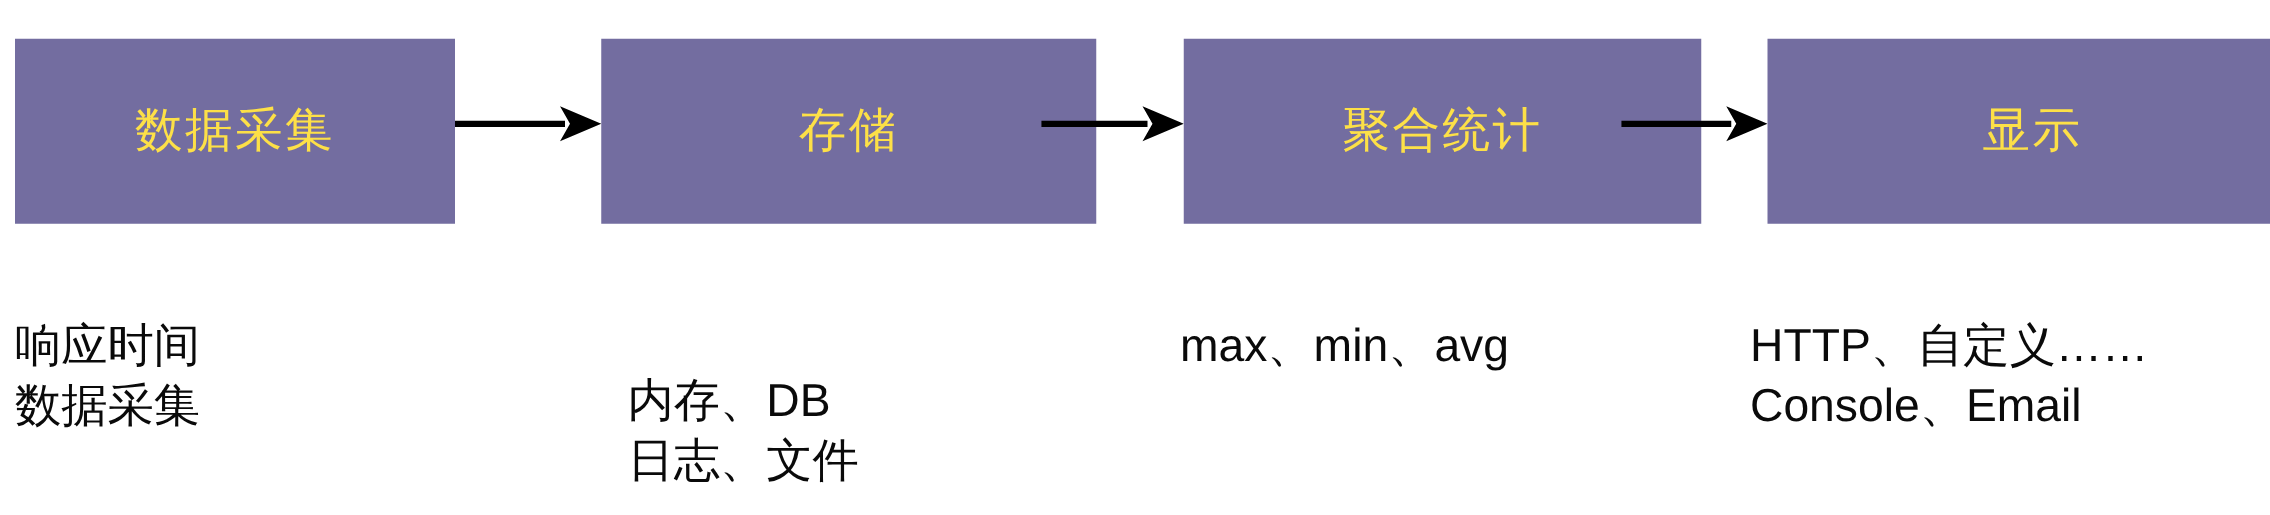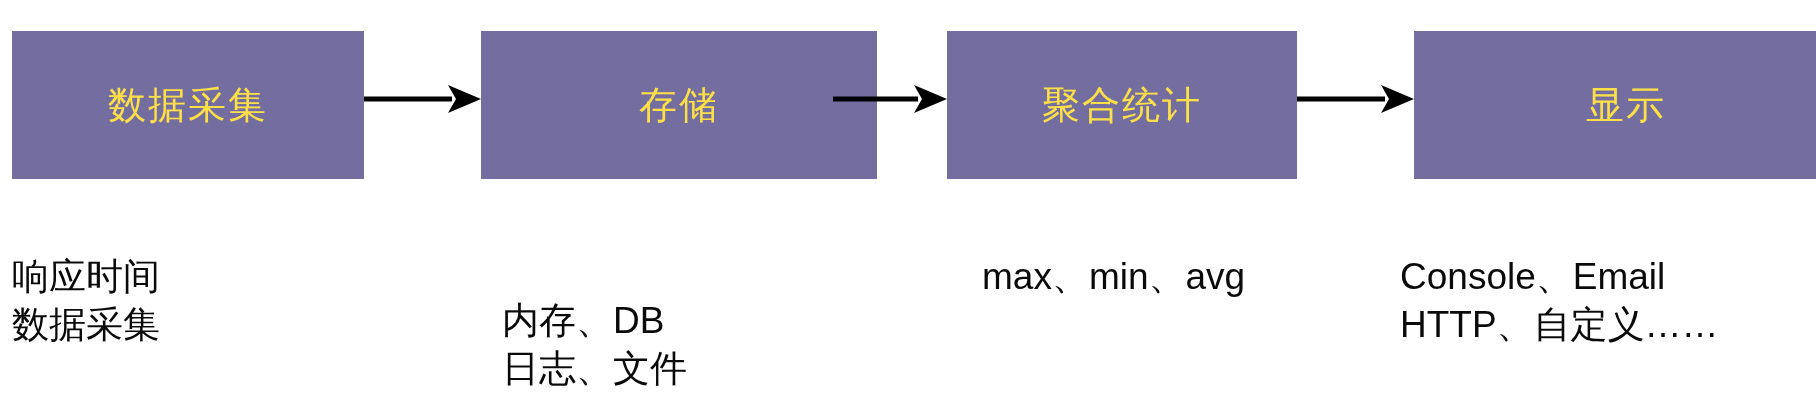--- a/index.html
+++ b/index.html
@@ -34,21 +34,21 @@
   .stage-label {
     color: #fde047;
     font-size: 38px;
     letter-spacing: 2px;
     line-height: 1;
     white-space: nowrap;
   }
 
   .box-1 { left: 12px;   width: 352px; }
   .box-2 { left: 481px;  width: 396px; }
-  .box-3 { left: 947px;  width: 350px; }
+  .box-3 { left: 947px;  width: 414px; }
   .box-4 { left: 1414px; width: 424px; }
 
   .arrow {
     position: absolute;
     top: 78px;
     height: 42px;
   }
   .arrow svg { display: block; }
 
   .arrow-1 { left: 364px;  width: 117px; }
@@ -62,21 +62,21 @@
     font-size: 37px;
     line-height: 48px;
     white-space: nowrap;
   }
   .caption .cap-line {
     display: block;
   }
 
   .cap-1 { left: 12px;   width: 352px; }
   .cap-2 { left: 502px;  width: 352px; margin-top: 44px; }
-  .cap-3 { left: 982px;  width: 350px; }
+  .cap-3 { left: 944px;  width: 350px; }
   .cap-4 { left: 1400px; width: 380px; }
 </style>
 </head>
 <body>
 
 <div id="diagram">
 
   <div class="stage-box box-1">
     <span class="stage-label">数据采集</span>
   </div>
@@ -122,17 +122,17 @@
   <div class="caption cap-2">
     <span class="cap-line">内存、DB</span>
     <span class="cap-line">日志、文件</span>
   </div>
 
   <div class="caption cap-3">
     <span class="cap-line">max、min、avg</span>
   </div>
 
   <div class="caption cap-4">
+    <span class="cap-line">HTTP、自定义……</span>
     <span class="cap-line">Console、Email</span>
-    <span class="cap-line">HTTP、自定义……</span>
   </div>
 
 </div>
 
 </body></html>

